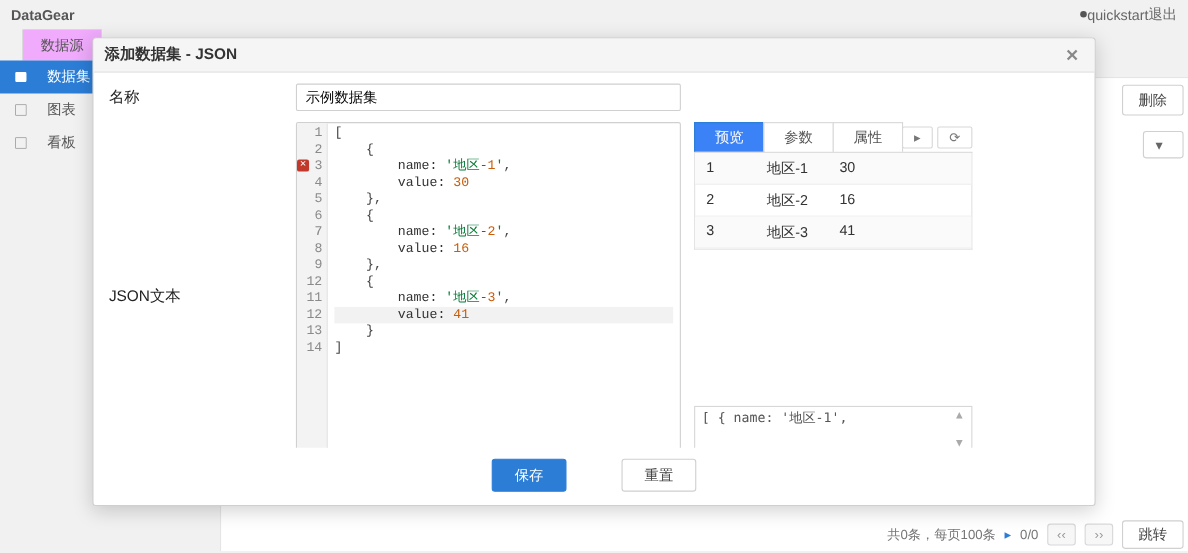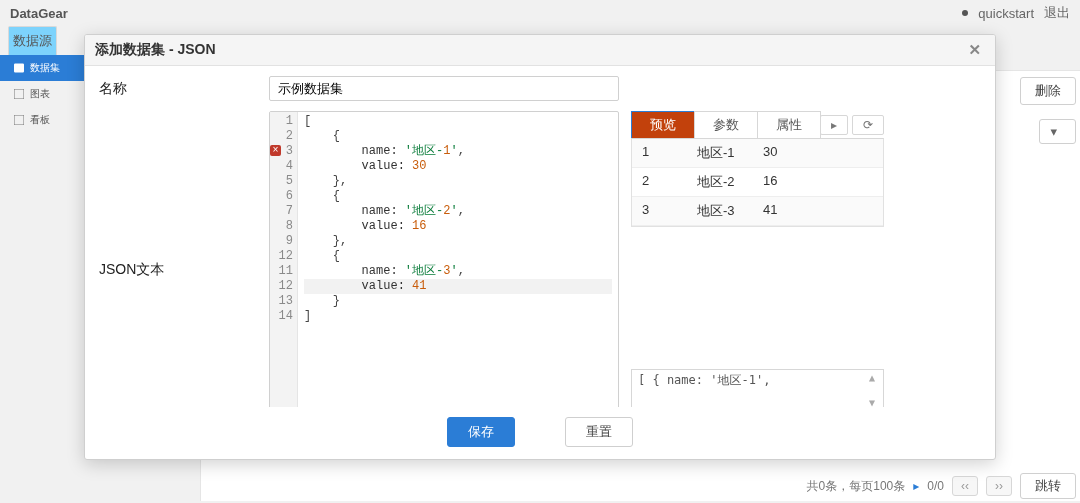--- a/index.html
+++ b/index.html
@@ -14,42 +14,42 @@
 
   
   .app-header {
     position:absolute; left:0; top:0; right:0; height:26px;
     display:flex; align-items:center; justify-content:space-between;
     padding:0 10px;
     color:#666;
     font-size:13px;
   }
   .app-header .brand { font-weight:bold; color:#555; }
-  .app-header .right { display:flex; align-items:center; gap:10px; }
+  .app-header .right { display:flex; align-items:center; }
   .dot { width:6px; height:6px; border-radius:50%; background:#555; display:inline-block; }
 
   
   .top-tabs { position:absolute; left:0; top:26px; }
   .top-tab {
     display:inline-block;
     border:1px solid #d9d9d9; border-bottom:none;
-    background:#7dd3fc;
-    padding:5px 4px; color:#555;
+    background:#f0abfc;
+    padding:5px 16px; color:#555;
     border-radius:2px 2px 0 0;
     font-size:13px;
-    margin-left:8px;
+    margin-left:20px;
   }
 
   .sidebar {
     position:absolute; left:0; top:55px; width:90px;
   }
   .side-item {
-    display:flex; align-items:center; gap:6px;
+    display:flex; align-items:center; gap:19px;
     padding:6px 8px 6px 14px;
-    color:#555; font-size:10px;
+    color:#555; font-size:13px;
     cursor:pointer;
   }
   .side-item.active {
     background:#2b7dd6; color:#fff;
   }
   .side-glyph { width:10px; height:10px; display:inline-flex; align-items:center; justify-content:center; }
   .side-item.active .side-glyph svg path, .side-item.active .side-glyph svg rect { stroke:#fff; fill:#fff; }
 
   
   .bg-panel {
@@ -134,21 +134,21 @@
   .tok-num   { color:#c85c0a; }
 
   
   .preview { flex:1; display:flex; flex-direction:column; }
   .ptabs { display:flex; align-items:center; }
   .ptab {
     padding:4px 18px; border:1px solid #d7d7d7; border-bottom:none;
     background:#fff; color:#555; font-size:13px; cursor:pointer;
     margin-right:-1px;
   }
-  .ptab.active { background:#c2410c; color:#fff; border-color:#2b7dd6; }
+  .ptab.active { background:#3b82f6; color:#fff; border-color:#2b7dd6; }
   .ptab-actions { margin-left:auto; display:flex; gap:4px; }
   .ptab-ico {
     border:1px solid #d7d7d7; background:#fff; color:#777;
     padding:2px 10px; font-size:12px; border-radius:2px; cursor:pointer;
   }
   .ptable { border:1px solid #e1e1e1; border-top:1px solid #d7d7d7; }
   .ptable .hdr, .ptable .row { display:flex; }
   .ptable .hdr { background:#f3f3f3; color:#444; border-bottom:1px solid #e4e4e4; }
   .ptable .cell { padding:5px 10px; font-size:13px; }
   .c-idx { width:55px; }

